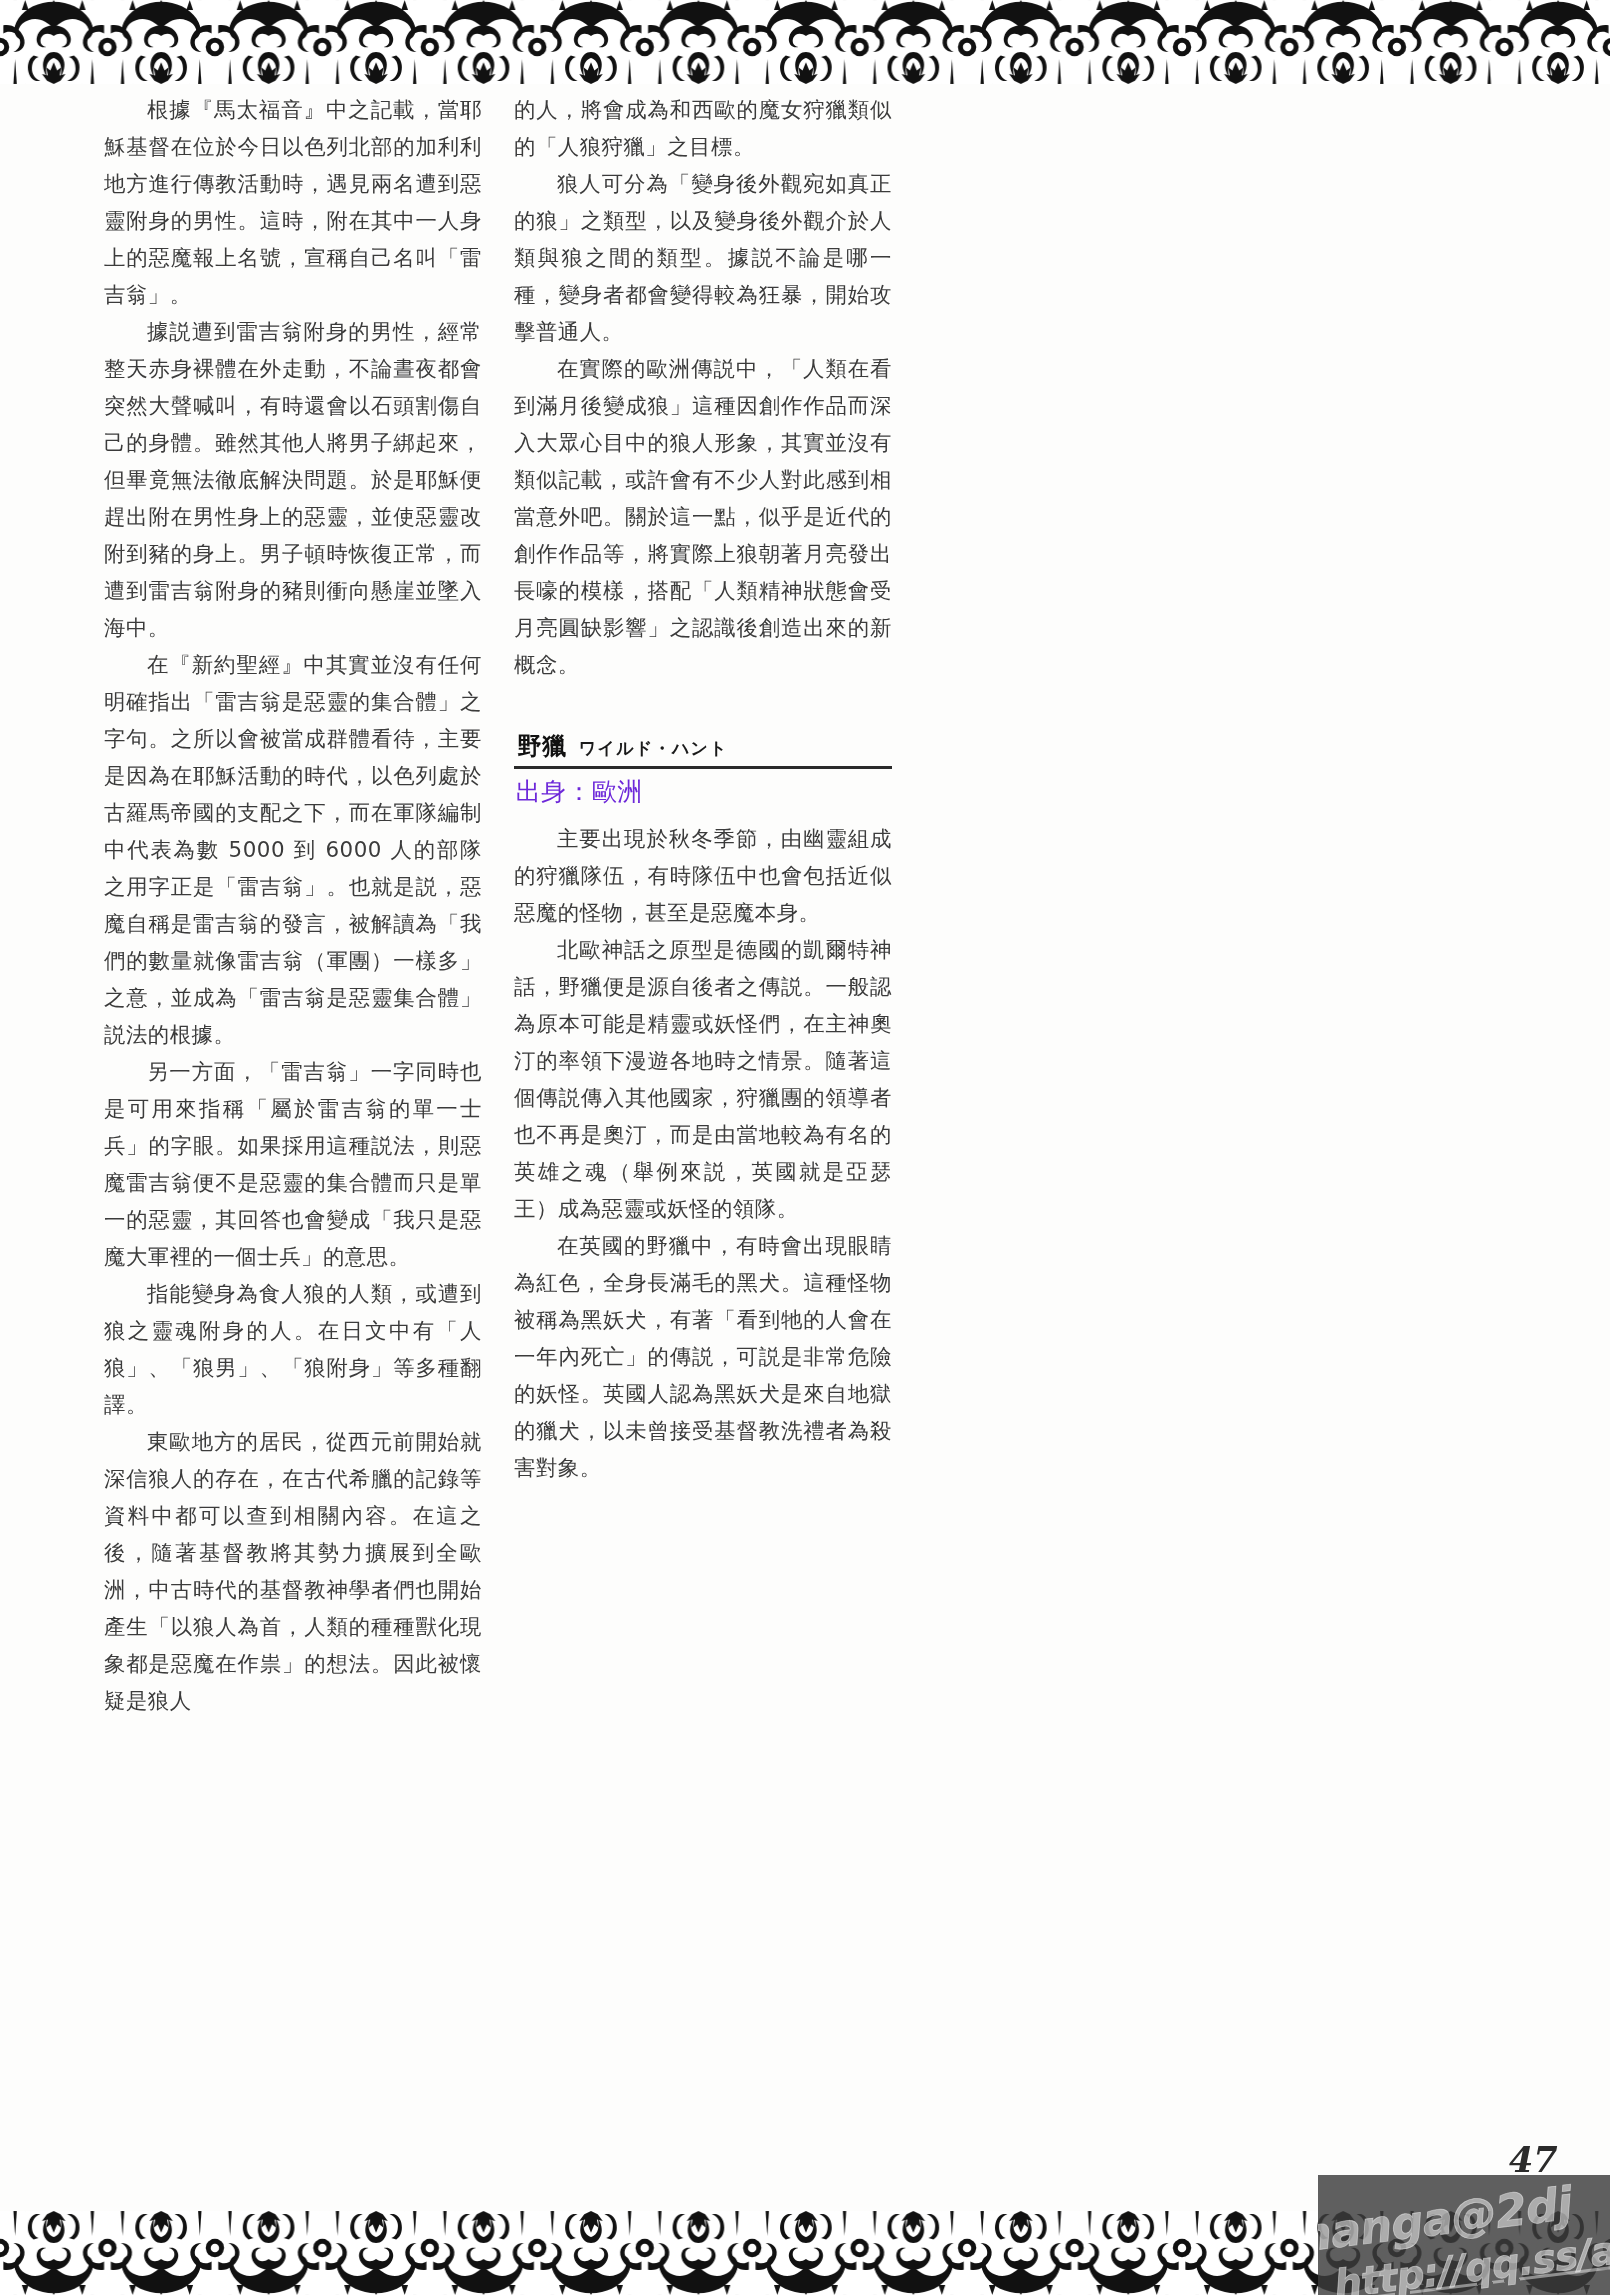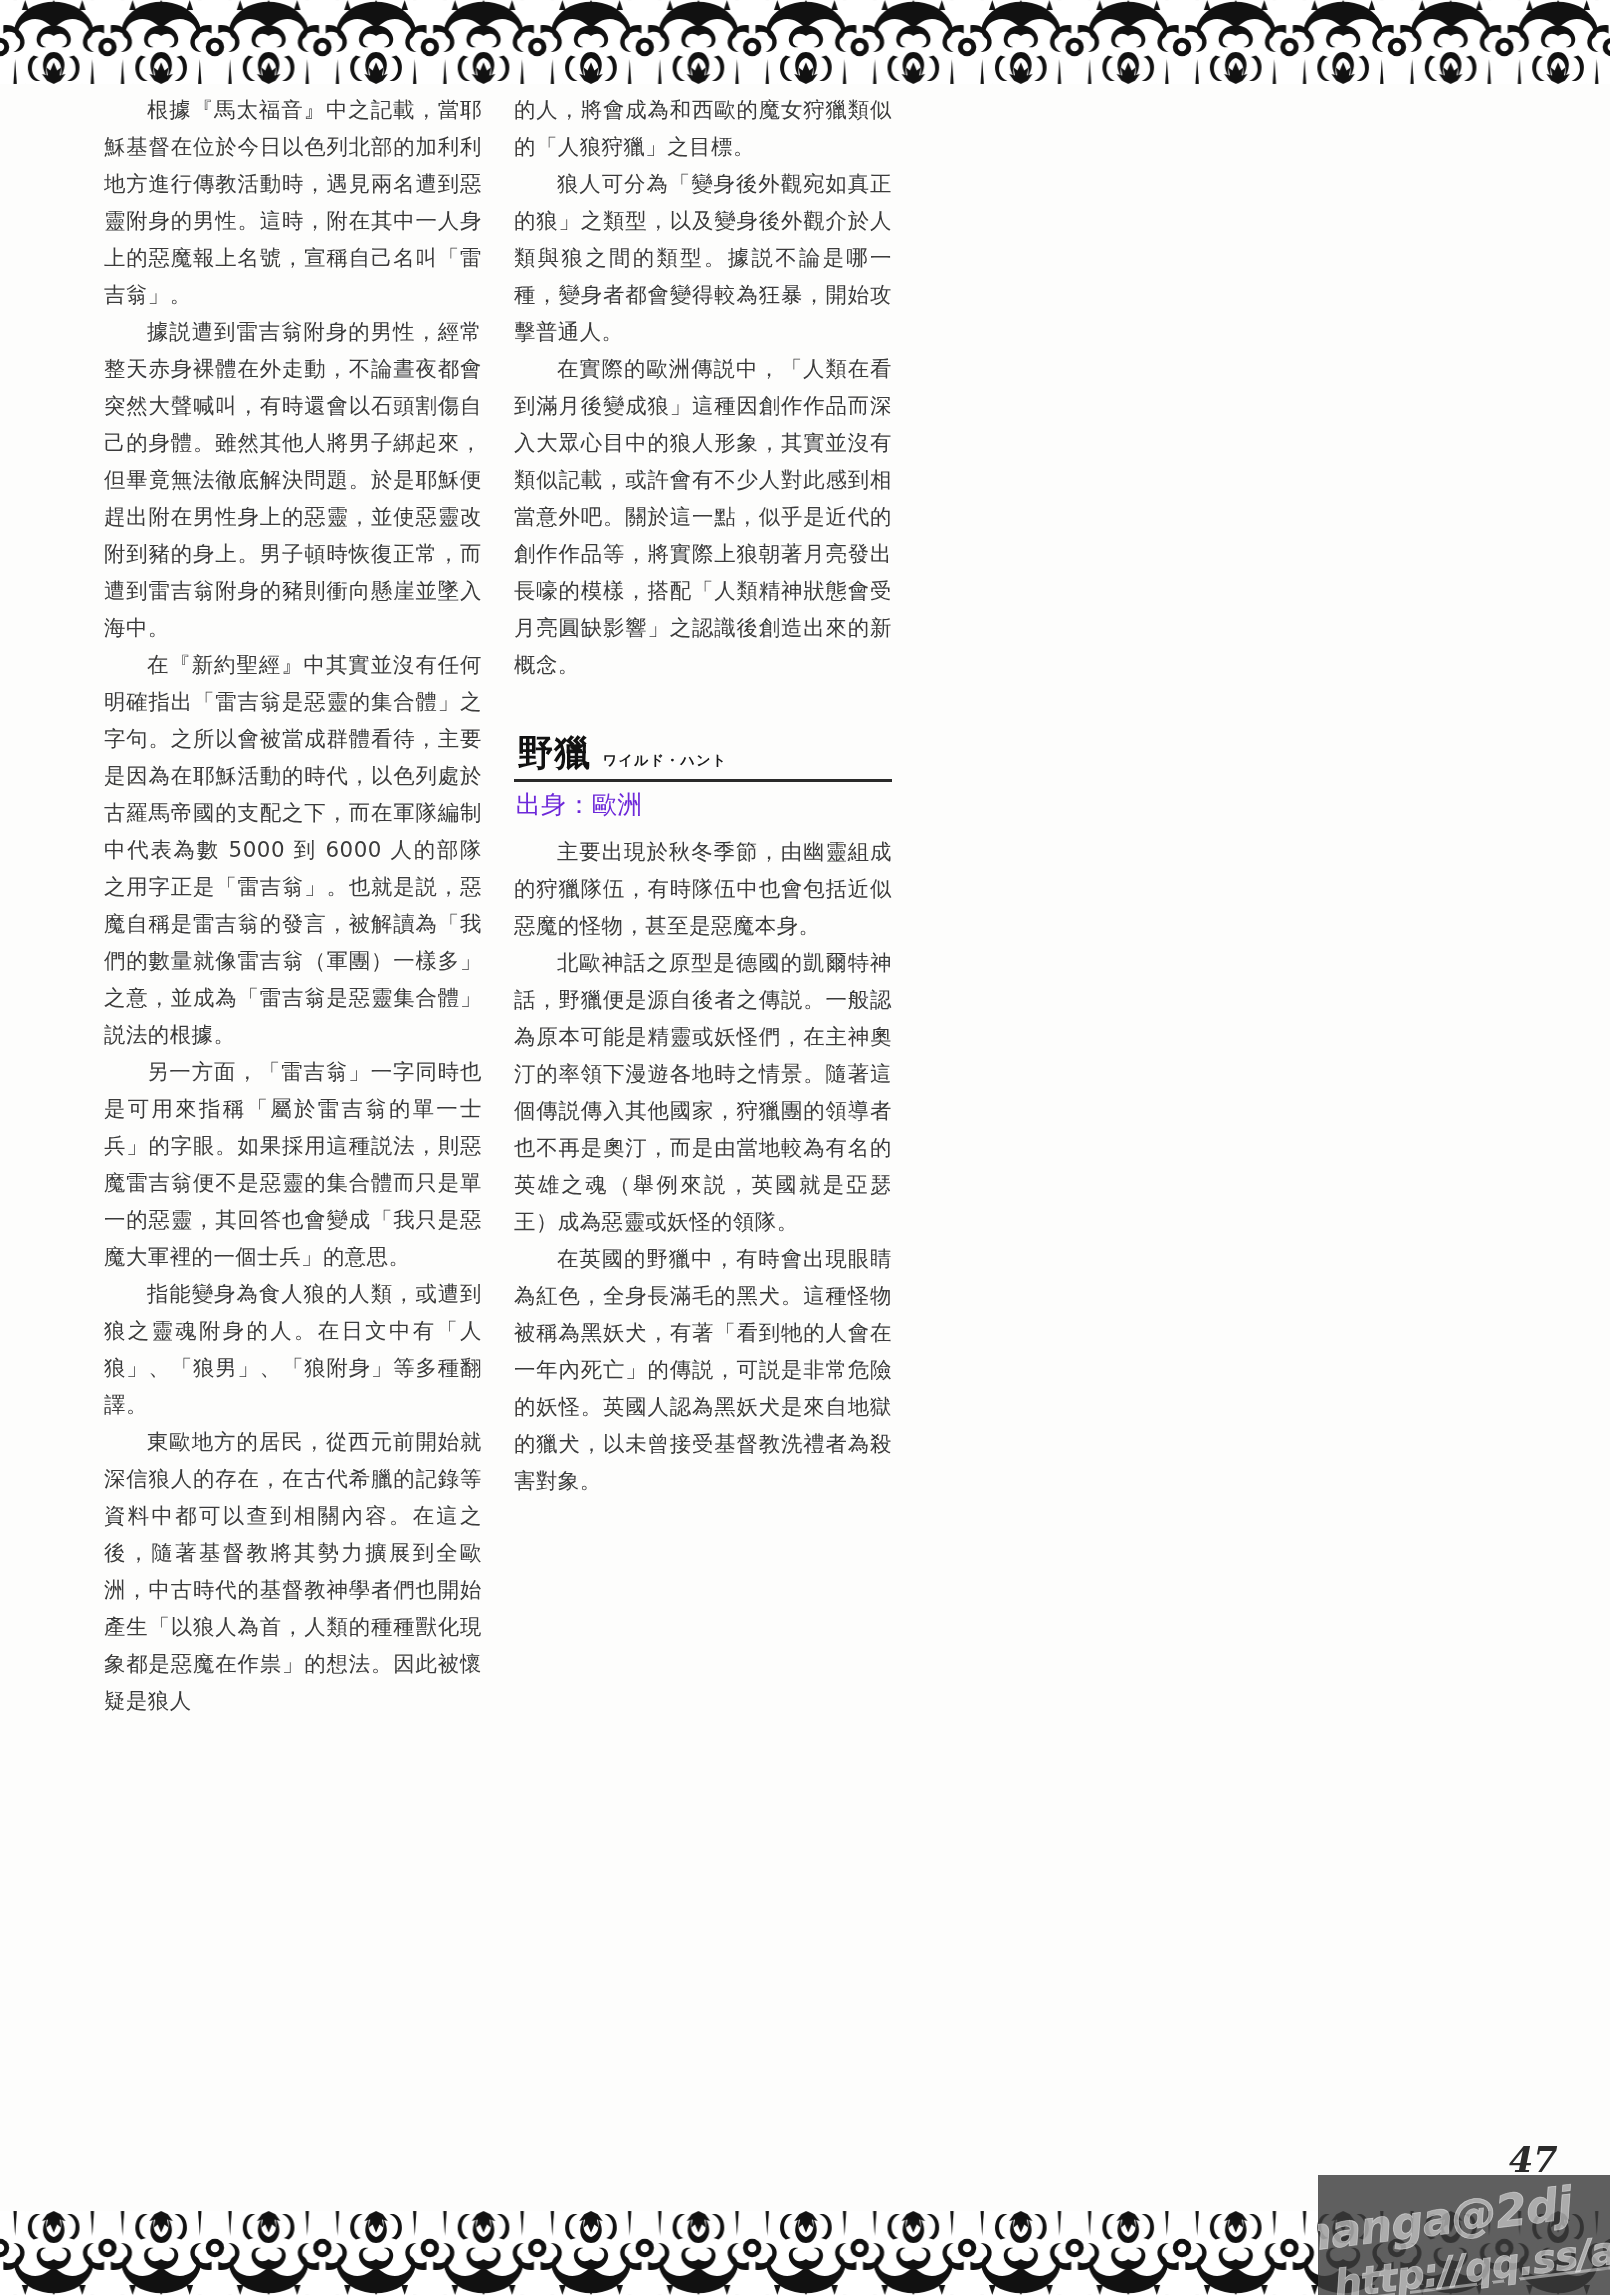--- a/index.html
+++ b/index.html
@@ -65,29 +65,29 @@
     margin-bottom: 0;
   }
   .section-head .head-row {
     display: flex;
     align-items: baseline;
     gap: 11.8px;
     padding-left: 3.4px;
   }
   .section-head .kanji {
     font-family: "DejaVu Sans", "Liberation Sans", sans-serif;
-    font-size: 36px;
+    font-size: 24px;
     font-weight: 700;
     color: #111111;
     letter-spacing: 0.8px;
     line-height: 1.1;
   }
   .section-head .kana {
     font-family: "DejaVu Sans", "Liberation Sans", sans-serif;
-    font-size: 14px;
+    font-size: 17px;
     font-weight: 700;
     color: #1a1a1a;
     letter-spacing: 1.3px;
     line-height: 1.1;
     text-align: right;
   }
   .section-head .rule {
     margin-top: 6.7px;
     height: 2.5px;
     background: #2a2a2a;

